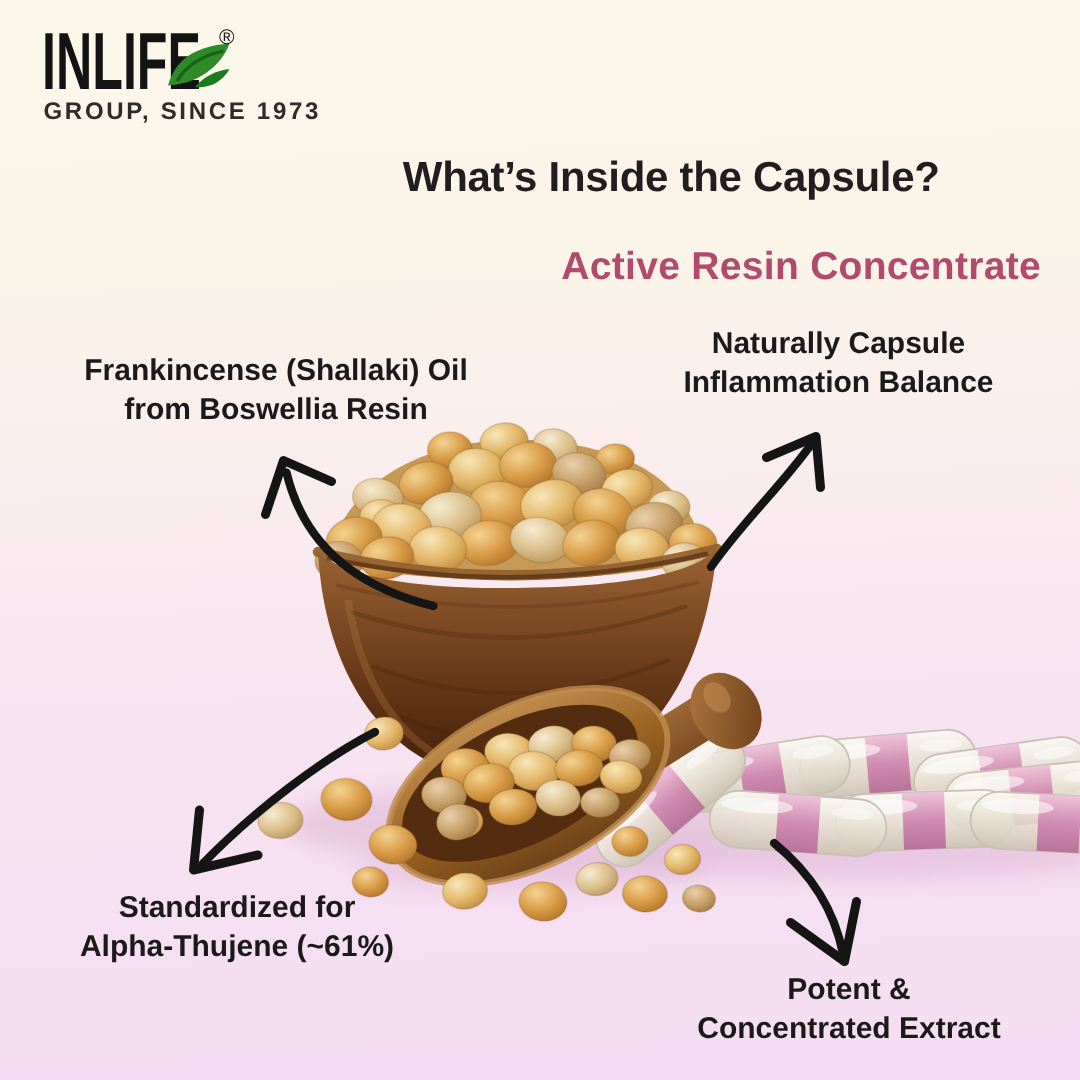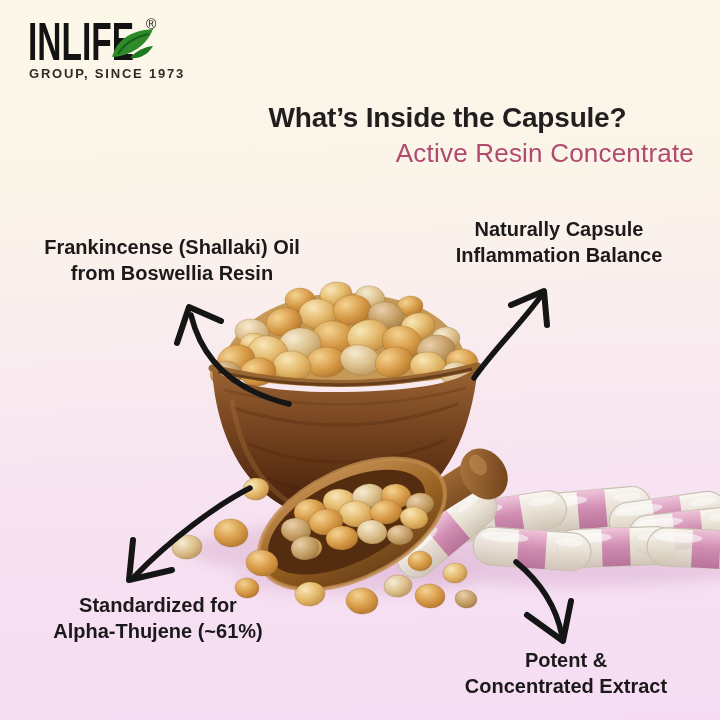--- a/index.html
+++ b/index.html
@@ -11,38 +11,38 @@
   }
   
   .logo { position:absolute; left:28px; top:14px; width:180px; height:66px; }
   .logo-text {
     display:inline-block; font-weight:700; font-size:54px; line-height:1;
     color:#141313; letter-spacing:0px; transform:scaleX(.62); transform-origin:0 50%;
   }
   .logo-reg { position:absolute; left:118px; top:2px; font-size:14px; color:#141313; font-weight:400; }
   .logo-leaf { position:absolute; left:82px; top:13px; width:44px; height:32px; }
   .logo-tagline {
-    position:absolute; left:1px; top:52px; font-size:13px; font-weight:700;
+    position:absolute; left:1px; top:52px; font-size:16px; font-weight:700;
     letter-spacing:1.8px; color:#2e2b28; white-space:nowrap;
   }
   
   .title {
     position:absolute; left:185px; top:102px; width:525px; text-align:center;
     font-size:28px; font-weight:700; line-height:1.15; color:#221d1f; letter-spacing:-.2px;
   }
   .subtitle {
-    position:absolute; left:185px; top:138px; width:525px; text-align:right; padding-right:16px;
-    font-size:26px; font-weight:400; color:#b14a6d; letter-spacing:.2px;
+    position:absolute; left:185px; top:162px; width:525px; text-align:right; padding-right:16px;
+    font-size:26px; font-weight:700; color:#b14a6d; letter-spacing:.2px;
   }
   
   .callout {
     position:absolute; font-weight:700; font-size:20px; line-height:1.3;
     color:#1c191b; text-align:center; white-space:pre-line;
   }
-  .callout.c1 { left:4px;   top:234px; width:336px; }
+  .callout.c1 { left:16px;   top:234px; width:336px; }
   .callout.c2 { left:406px; top:216px; width:306px; }
   .callout.c3 { left:10px;  top:592px; width:296px; }
   .callout.c4 { left:420px; top:647px; width:292px;text-align:center; }
   
   .scene, .arrows { position:absolute; left:0; top:0; width:720px; height:720px; }
 </style>
 </head>
 <body>
 
 <div class="canvas">

